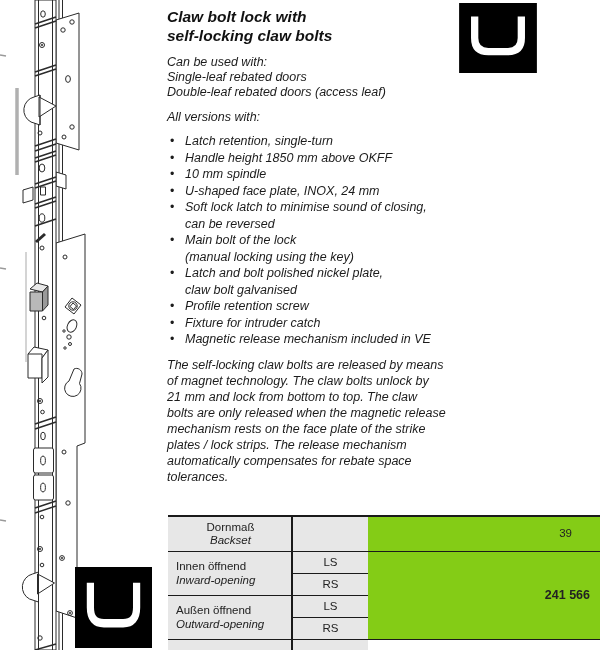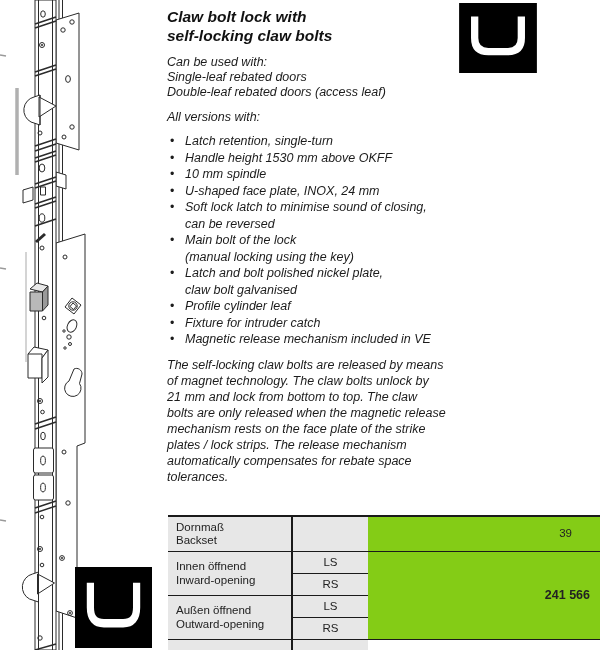--- a/index.html
+++ b/index.html
@@ -39,21 +39,21 @@
     display:grid;grid-template-columns:125px 75px 1fr;
     grid-template-rows:35px 22px 22px 22px 22px 1fr;
     border-top:2px solid #1a1a1a;overflow:hidden;
     font-style:normal;font-size:11.5px;line-height:13.5px;color:#222;
   }
   .cell{background:#e7e7e7;}
   .c-label{
     display:flex;flex-direction:column;justify-content:center;
     padding:0 6px 0 8px;border-right:2px solid #1a1a1a;
   }
-  .c-en{}
+  .c-en{font-style:italic;}
   .c-mid{display:flex;align-items:center;justify-content:center;}
   .c-val{background:#84cc16;display:flex;align-items:center;justify-content:flex-end;}
   .val39{padding-right:28px;}
   .part-cell{
     grid-row:2 / span 4;grid-column:3;padding-right:10px;
     font-weight:bold;font-size:12.5px;
   }
   .bb-heavy{border-bottom:1.5px solid #1a1a1a;}
   .bb{border-bottom:1px solid #1a1a1a;}
 </style>
@@ -197,47 +197,47 @@
 
     <div class="intro-block">
       <div>Can be used with:</div>
       <div>Single-leaf rebated doors</div>
       <div>Double-leaf rebated doors (access leaf)</div>
     </div>
 
     <div class="features-intro">All versions with:</div>
     <ul class="features">
       <li>Latch retention, single-turn</li>
-      <li>Handle height 1530 mm above OKFF</li>
+      <li>Handle height 1850 mm above OKFF</li>
       <li>10 mm spindle</li>
       <li>U-shaped face plate, INOX, 24 mm</li>
       <li>Soft lock latch to minimise sound of closing,
 can be reversed</li>
       <li>Main bolt of the lock
 (manual locking using the key)</li>
       <li>Latch and bolt polished nickel plate,
 claw bolt galvanised</li>
-      <li>Profile cylinder leaf</li>
+      <li>Profile retention screw</li>
       <li>Fixture for intruder catch</li>
       <li>Magnetic release mechanism included in VE</li>
     </ul>
 
     <p class="desc-body">The self-locking claw bolts are released by means
 of magnet technology. The claw bolts unlock by
 21 mm and lock from bottom to top. The claw
 bolts are only released when the magnetic release
 mechanism rests on the face plate of the strike
 plates / lock strips. The release mechanism
 automatically compensates for rebate space
 tolerances.</p>
   </div>
 
   <div class="spec-table">
 
-    <div class="cell c-label bb-heavy" style="grid-row:1;grid-column:1;">
+    <div class="cell c-label bb-heavy" style="grid-row:1;grid-column:1;text-align:center;">
       <div>Dornmaß</div>
       <div class="c-en">Backset</div>
     </div>
     <div class="cell bb-heavy" style="grid-row:1;grid-column:2;border-right:0;"></div>
     <div class="c-val bb-heavy val39" style="grid-row:1;grid-column:3;">39</div>
 
     <div class="c-val part-cell bb">241 566</div>
 
     <div class="cell c-label bb" style="grid-row:2 / span 2;grid-column:1;">
       <div>Innen öffnend</div>

